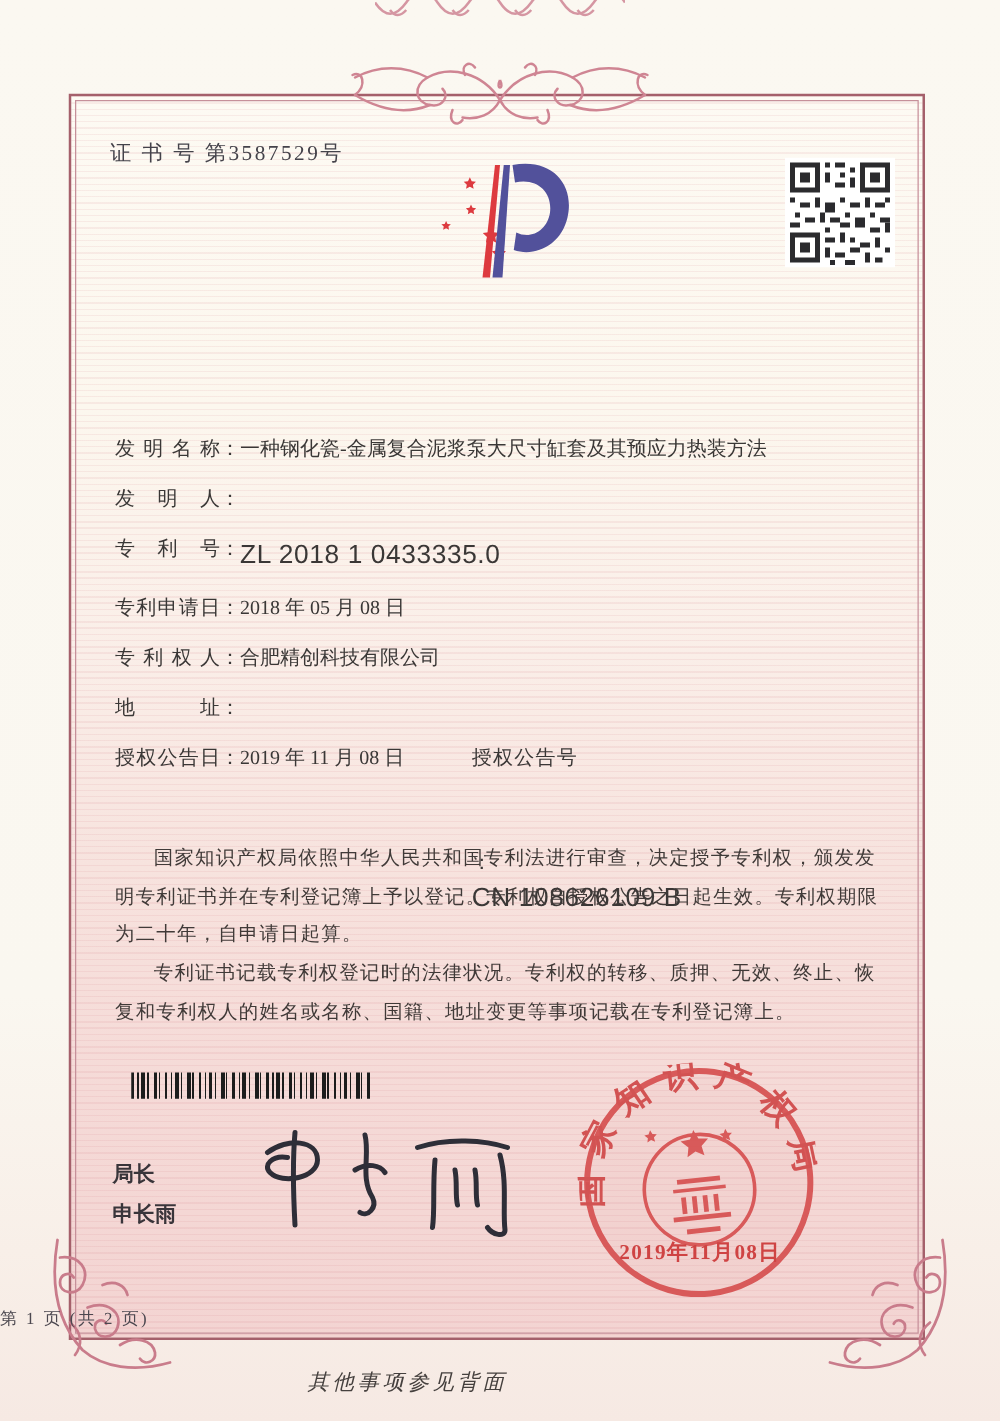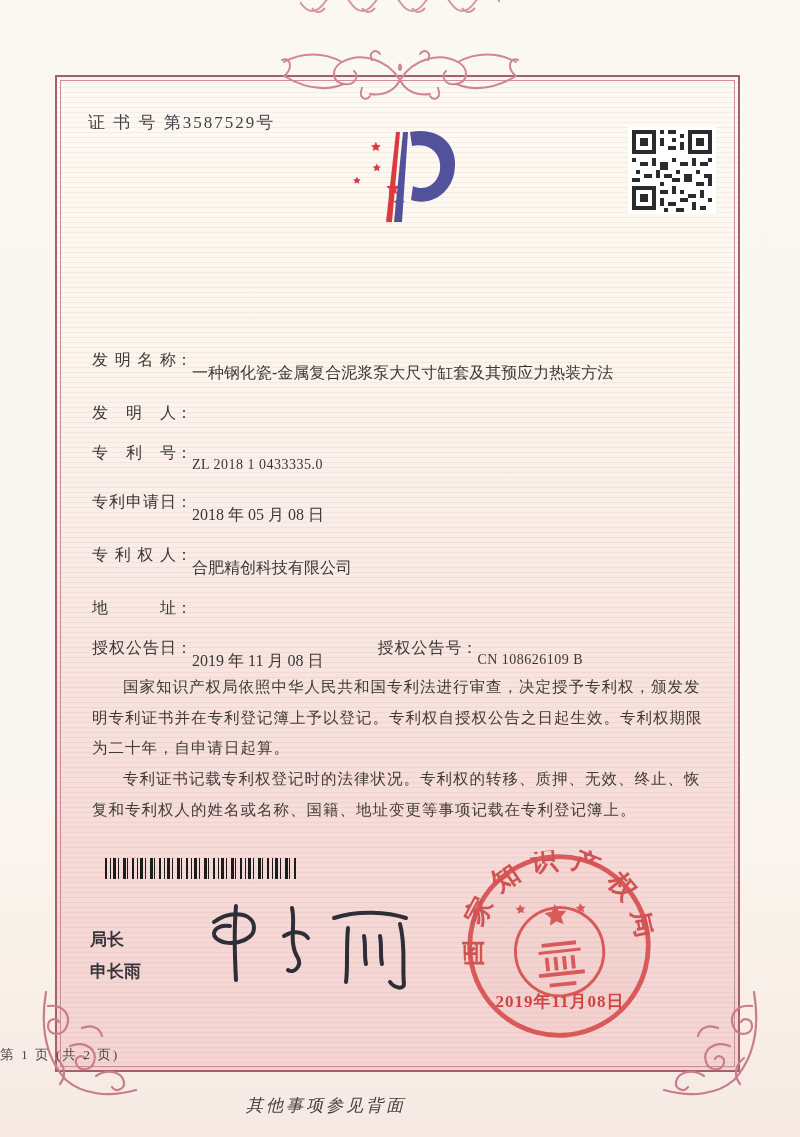--- a/index.html
+++ b/index.html
@@ -19,25 +19,25 @@
   .ornament{position:absolute;pointer-events:none;}
 
   .certno{position:absolute;left:88px;top:111px;font-size:17px;letter-spacing:2px;color:#44424a;}
   .title{position:absolute;left:0;top:247px;width:800px;text-align:center;
          font-size:41px;font-weight:bold;color:#3a3a40;letter-spacing:24px;text-indent:24px;}
 
   .fields{position:absolute;left:92px;top:348px;width:630px;font-size:16px;color:#3a3736;}
   .frow{display:flex;margin-bottom:15px;line-height:1.55;}
   .flabel{display:inline-block;width:84px;text-align:justify;text-align-last:justify;flex:0 0 84px;}
   .fcolon{flex:0 0 14px;}
-  .fvalue{max-width:470px;margin-top:13px;}
-  .mono{font-family:Liberation Serif, serif;font-size:14px;letter-spacing:.5px;}
+  .fvalue{max-width:470px;}
+  .mono{font-family:Liberation Sans, sans-serif;font-size:21px;letter-spacing:.5px;}
   .grantrow{display:flex;}
   .gpair{display:flex;}
-  .gpair2{margin-left:54px;}
+  .gpair2{margin-left:54px;flex-direction:column;}
 
   .paras{position:absolute;left:92px;top:672px;width:622px;font-size:15.5px;
          line-height:1.98;color:#403a38;letter-spacing:1px;}
   .paras p{margin:0;text-indent:2em;}
 
   .barcode{position:absolute;left:105px;top:858px;width:192px;height:21px;
     background:repeating-linear-gradient(90deg,
       #1c1c1c 0 2px,transparent 2px 5px,
       #1c1c1c 5px 6px,transparent 6px 8px,
       #1c1c1c 8px 11px,transparent 11px 13px,

